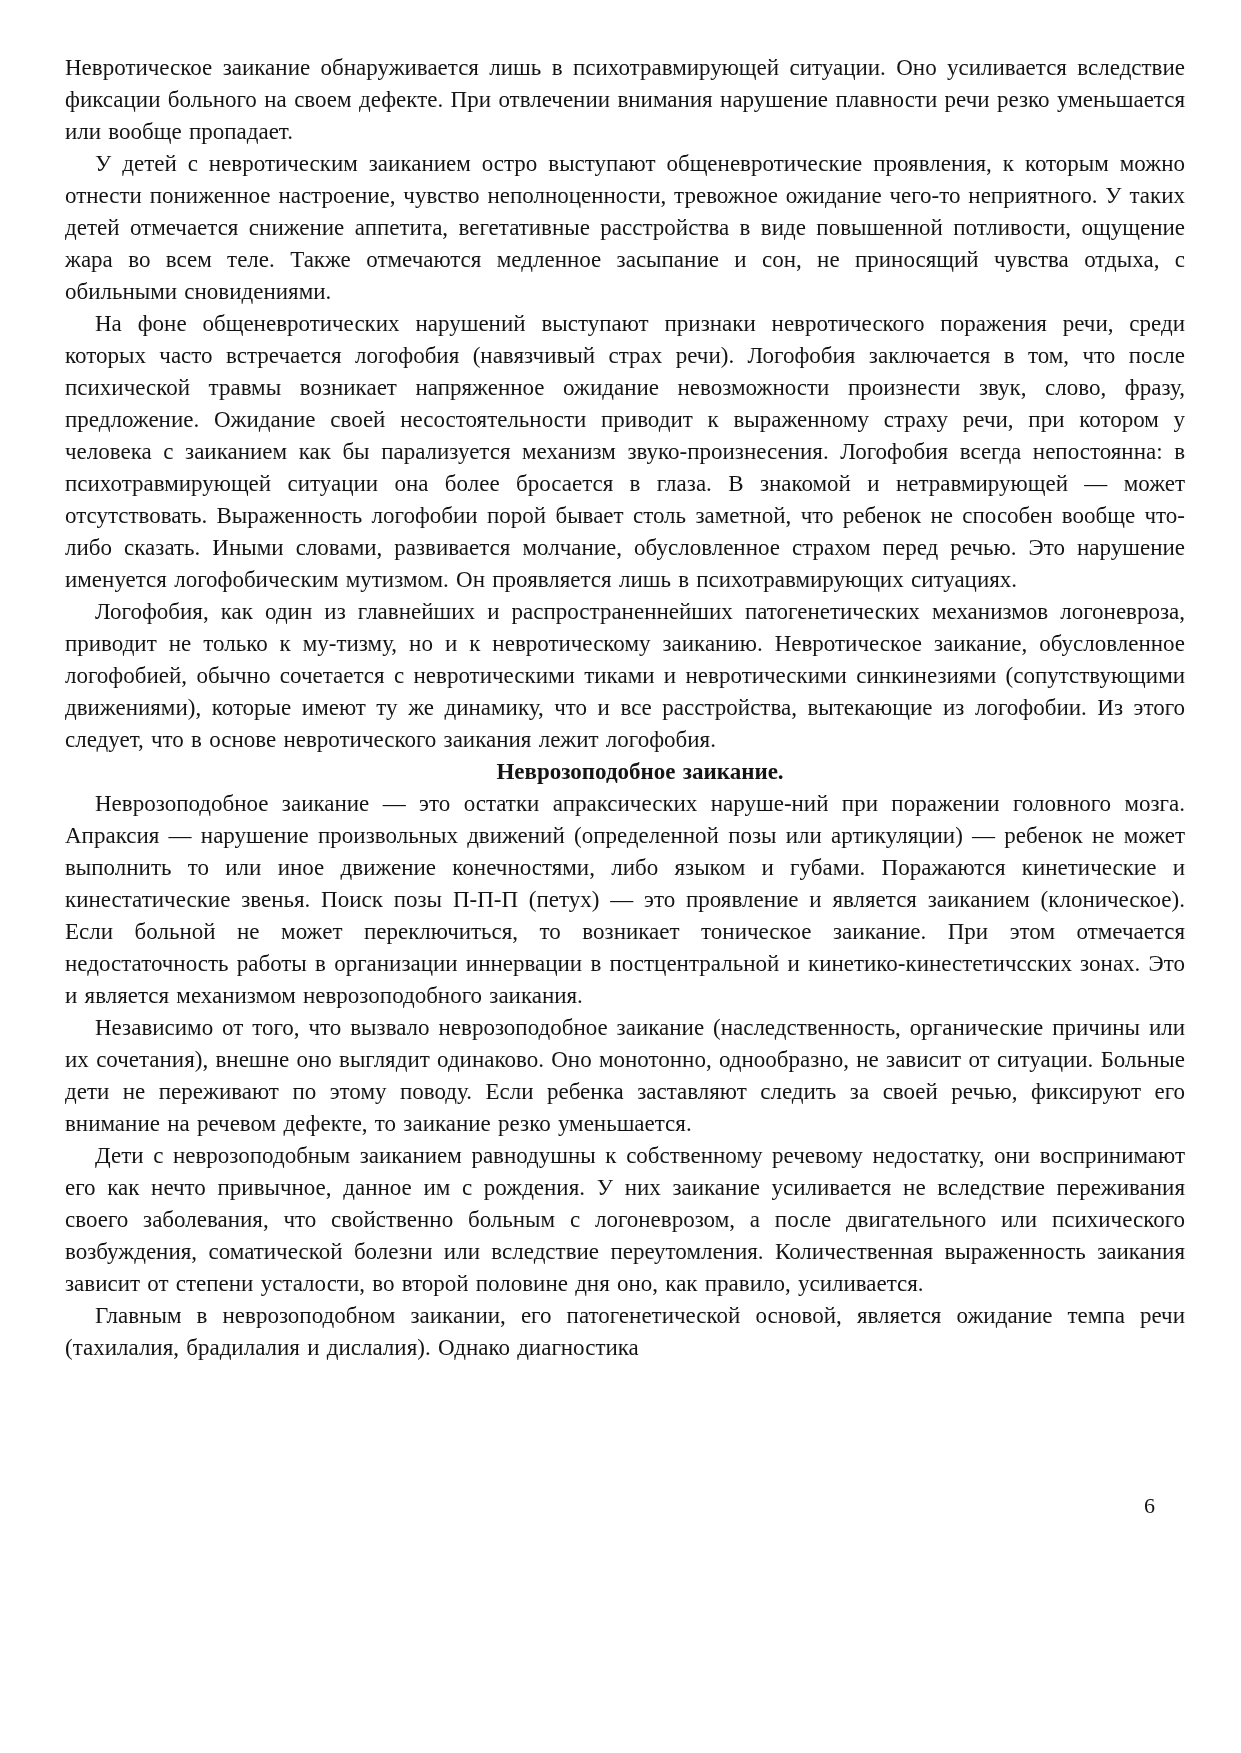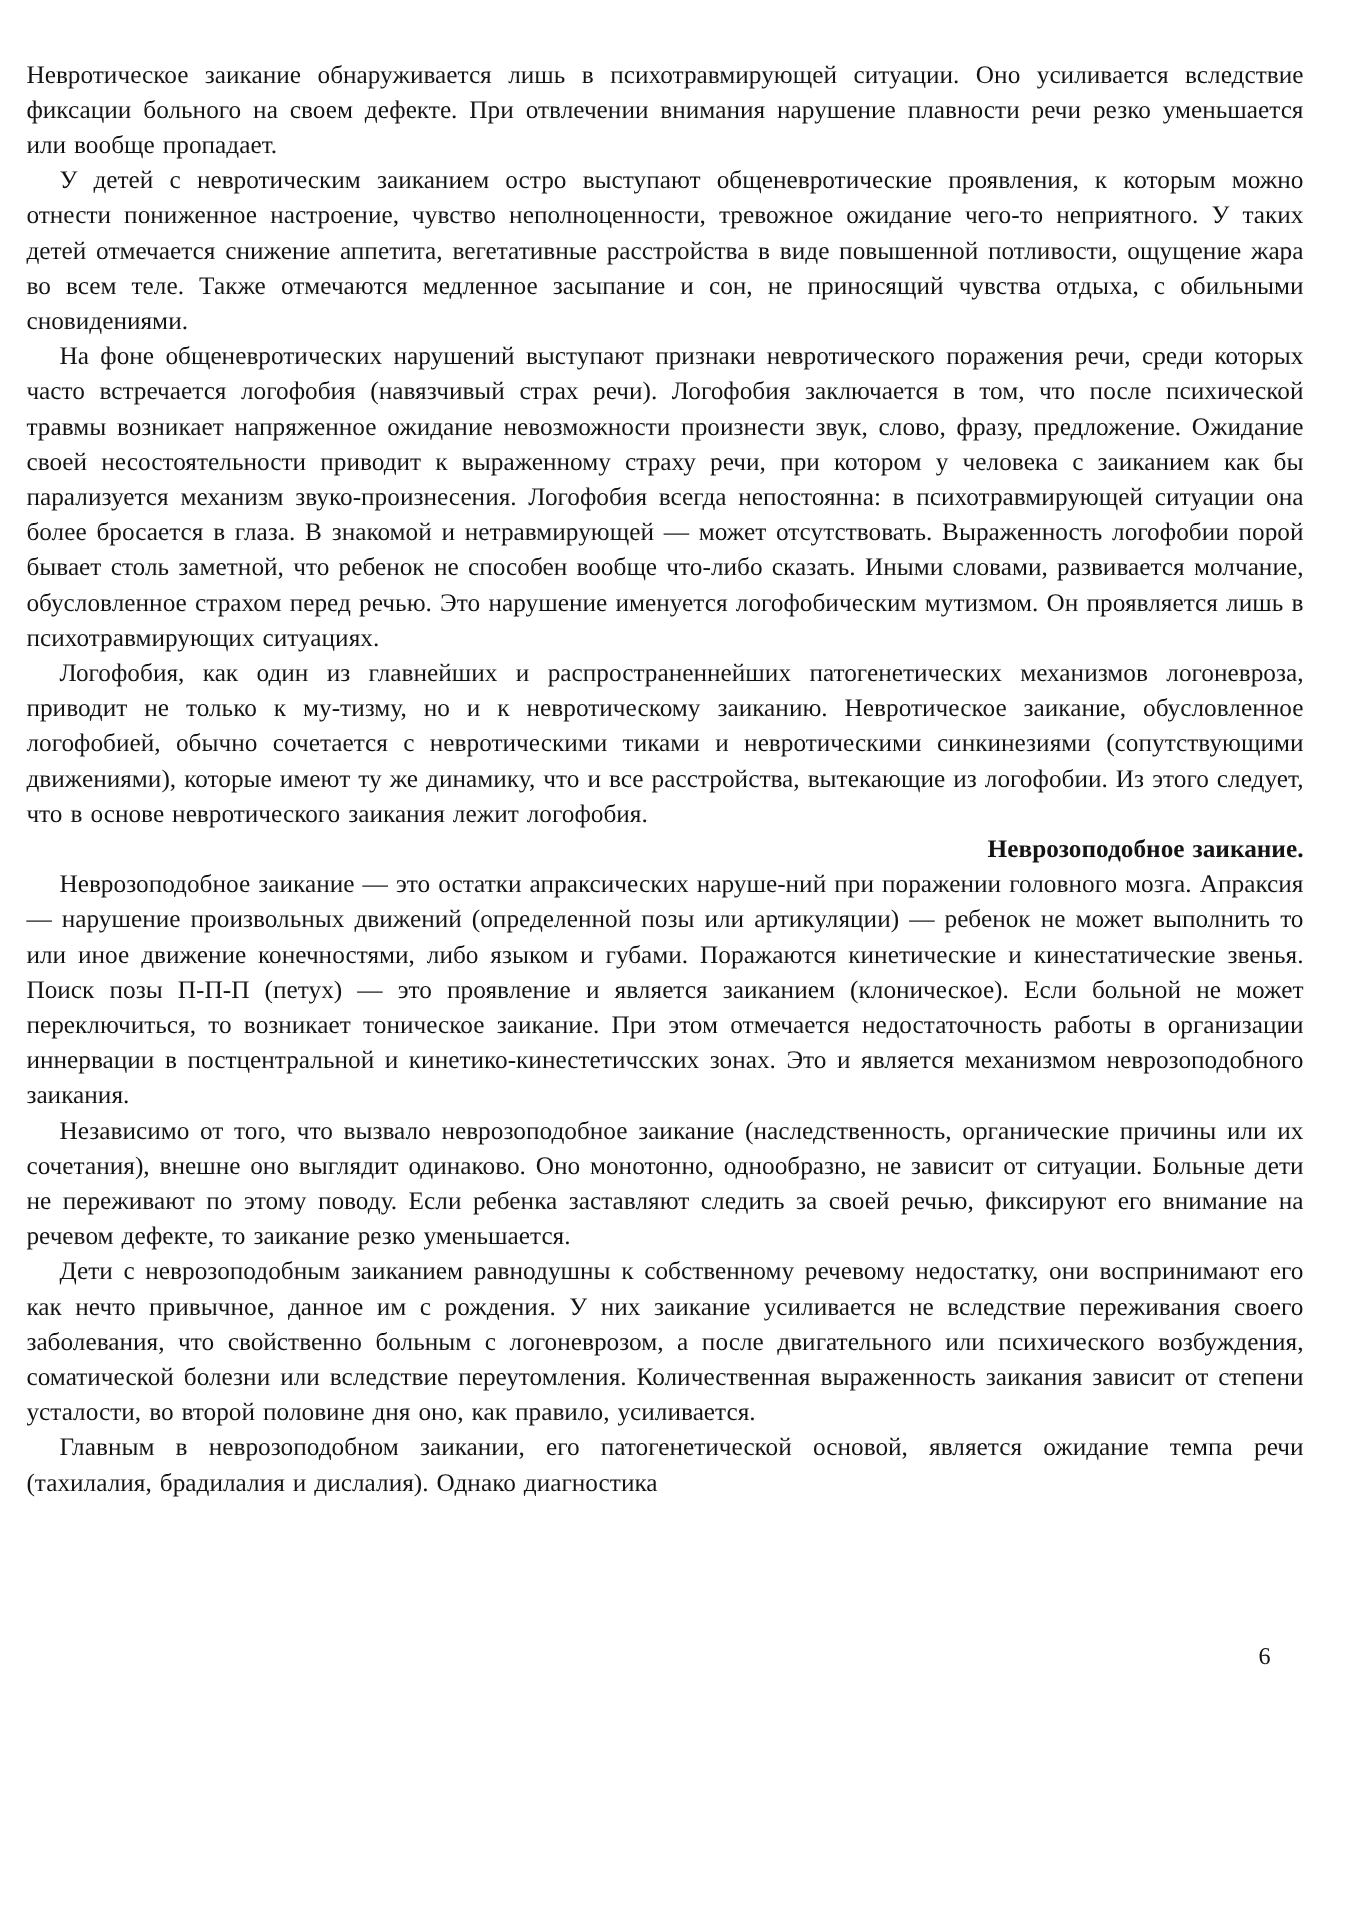--- a/index.html
+++ b/index.html
@@ -12,39 +12,39 @@
   body {
     height: 1753px;
     position: relative;
     font-family: "Liberation Serif", serif;
     color: #141414;
   }
 
   .page {
     width: 100%;
     height: 100%;
-    padding: 52px 56px 0 24px;
+    padding: 52px 56px 0 65px;
     position: relative;
   }
 
   .para {
     font-size: 23px;
     line-height: 32px;
     text-align: justify;
     text-indent: 30px;
     word-spacing: 1.5px;
   }
 
   .para.no-indent {
     text-indent: 0;
   }
 
   .para.heading {
     font-weight: bold;
-    text-align: right;
+    text-align: center;
   }
 
   .page-number {
     position: absolute;
     top: 1492px;
     right: 86px;
     font-size: 22px;
     line-height: 28px;
     color: #141414;
   }

